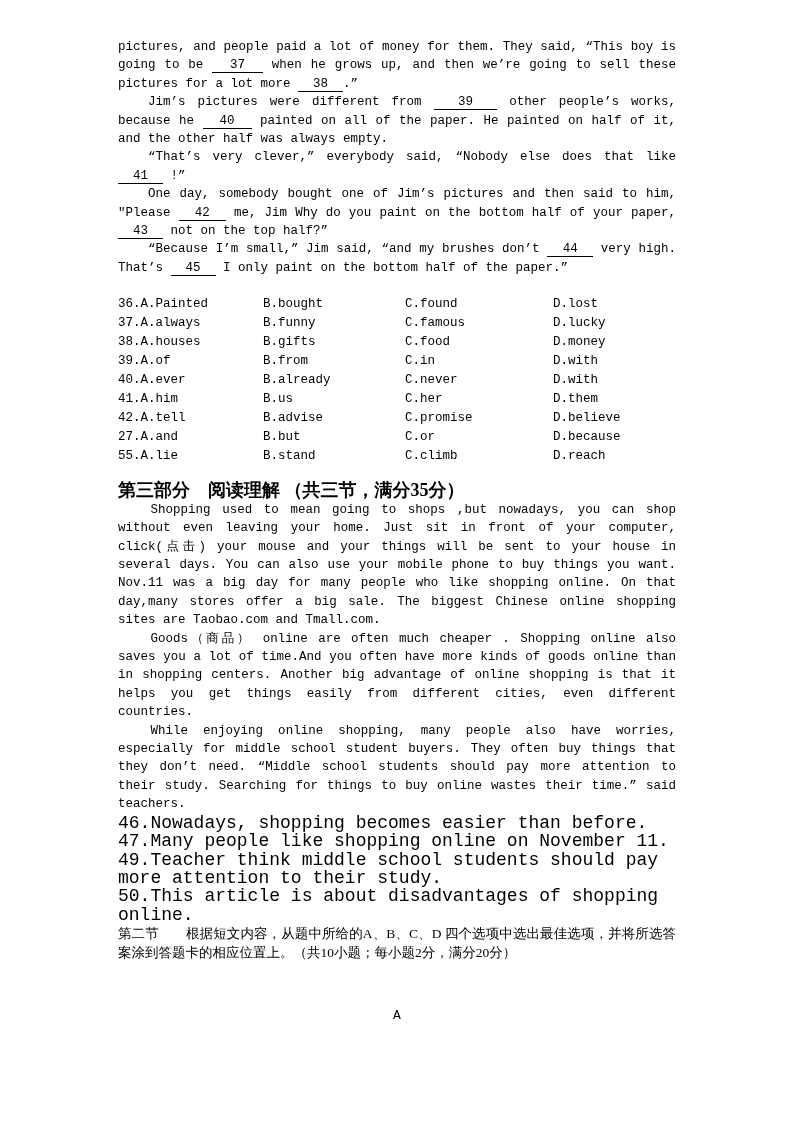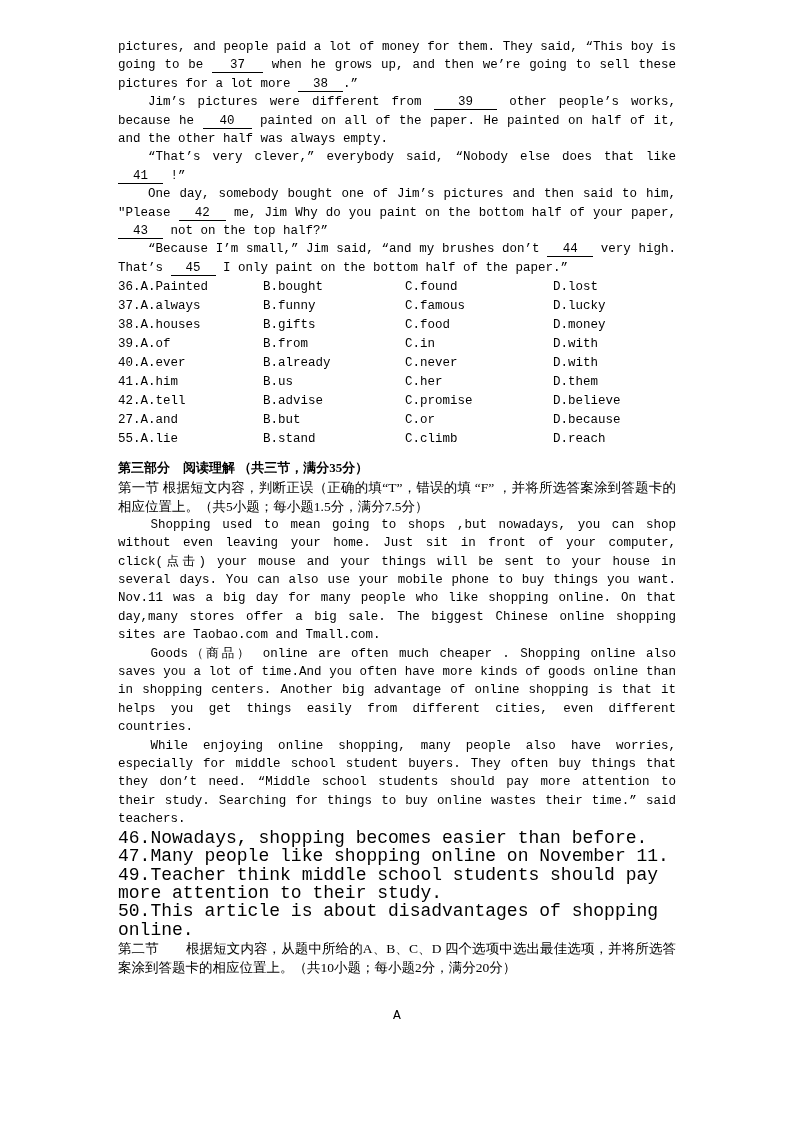--- a/index.html
+++ b/index.html
@@ -19,34 +19,34 @@
     font-size: 12.5px;
     line-height: 18.4px;
     text-align: justify;
   }
   .cloze p + p { text-indent: 2.4em; }
   .passage p { text-indent: 2.6em; }
   .blank {
     border-bottom: 1px solid #000;
     white-space: nowrap;
   }
-  .options { margin-top: 1px; }
+  .options { margin-top: 18px; }
   .opt-row {
     display: grid;
     grid-template-columns: 145px 142px 148px 1fr;
     font-family: "Liberation Mono", "DejaVu Sans Mono", monospace;
     font-size: 12.5px;
     line-height: 19px;
   }
   .part-heading {
     font-family: "Liberation Serif", "DejaVu Serif", serif;
     font-weight: bold;
-    font-size: 13px;
+    font-size: 18px;
     line-height: 19.5px;
-    margin-top: 9px;
+    margin-top: 15px;
   }
   .section-intro {
     font-family: "Liberation Serif", "DejaVu Serif", serif;
     font-size: 13.5px;
     line-height: 19px;
     text-align: justify;
   }
   .q-line {
     font-family: "Liberation Mono", "DejaVu Sans Mono", monospace;
     font-size: 18px;
@@ -143,21 +143,20 @@
         <span>B.stand</span>
         <span>C.climb</span>
         <span>D.reach</span>
       </div>
 
 
   </section>
 
   <h2 class="part-heading">第三部分　阅读理解 （共三节，满分35分）</h2>
 
-  <div class="section-intro">第一节 根据短文内容，判断正误（正确的填“T”，错误的填 “F” ，并将所选答案涂到答题卡的相应位置上。（共5小题；每小题1.5分，满分7.5分）</div>
 
   <section class="passage">
 
       <p>Shopping used to mean going to shops ,but nowadays, you can shop without even leaving your home. Just sit in front of your computer, click(点击) your mouse and your things will be sent to your house in several days. You can also use your mobile phone to buy things you want. Nov.11 was a big day for many people who like shopping online. On that day,many stores offer a big sale. The biggest Chinese online shopping sites are Taobao.com and Tmall.com.</p>
 
       <p>Goods（商品） online are often much cheaper . Shopping online also saves you a lot of time.And you often have more kinds of goods online than in shopping centers. Another big advantage of online shopping is that it helps you get things easily from different cities, even different countries.</p>
 
       <p>While enjoying online shopping, many people also have worries, especially for middle school student buyers. They often buy things that they don’t need. “Middle school students should pay more attention to their study. Searching for things to buy online wastes their time.” said teachers.</p>
 
   </section>

